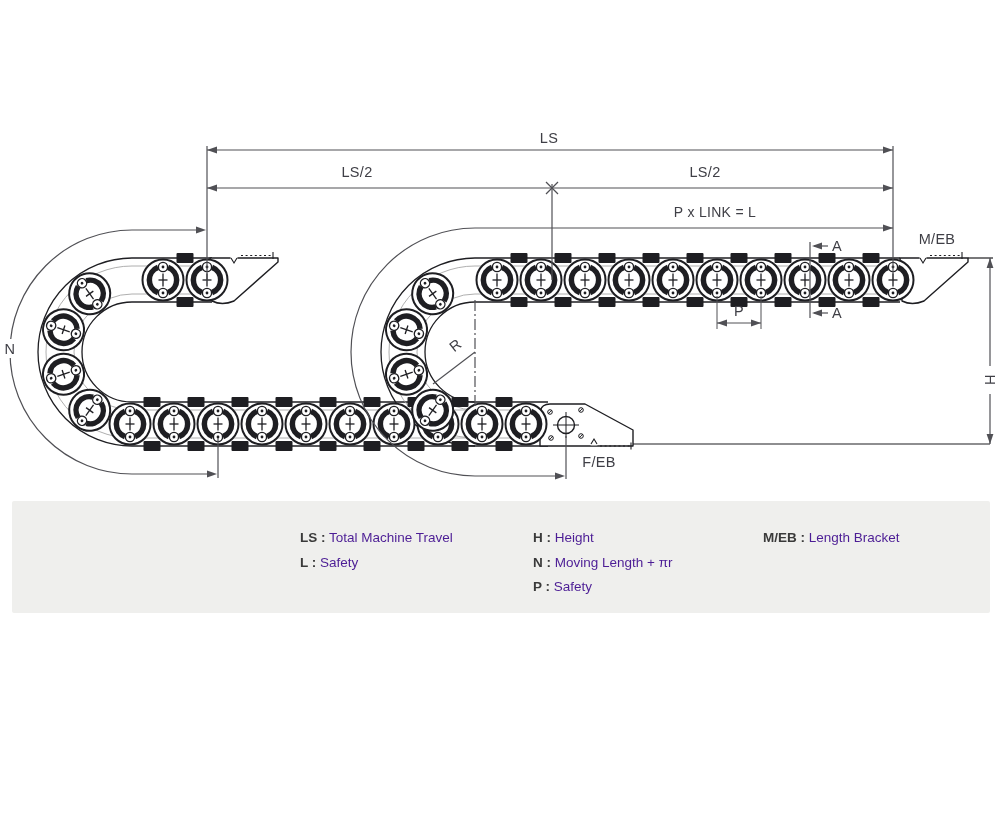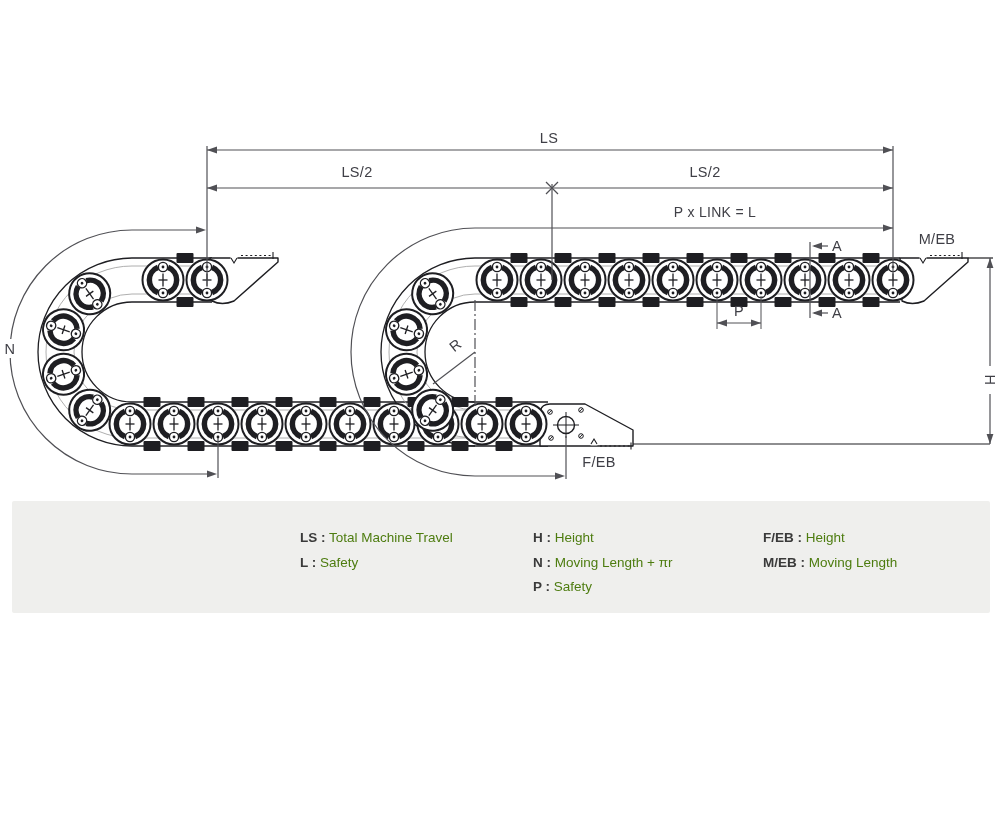--- a/index.html
+++ b/index.html
@@ -6,21 +6,21 @@
   #stage{position:relative;width:1000px;height:827px;background:#ffffff;overflow:hidden;
          font-family:"Liberation Sans",sans-serif;}
   #diagram-svg{position:absolute;left:0;top:0;}
   svg text{font-family:"Liberation Sans",sans-serif;fill:#3f3f46;font-size:14.5px;letter-spacing:.3px;}
   svg text.small{font-size:14px;}
   
   #legend-panel{position:absolute;left:12px;top:501px;width:978px;height:112px;
                 background:#efefed;border-radius:2px;color:#474747;}
   .legend-col{position:absolute;top:25px;font-size:13.5px;line-height:24.5px;white-space:nowrap;}
   .legend-col .term{font-weight:bold;color:#3a3a3a;}
-  .legend-col .def{color:#4d7c0f;}
+  .legend-col .def{color:#4c1d95;}
   #legend-col-1{left:288px;}
   #legend-col-2{left:521px;}
   #legend-col-3{left:751px;}
 </style>
 </head>
 <body>
 
 <div id="stage">
 
   <svg id="diagram-svg" width="1000" height="827" viewBox="0 0 1000 827">
@@ -536,17 +536,16 @@
       <div><span class="term">L</span><span class="term"> </span><span class="term">:</span><span class="def"> </span><span class="def">Safety</span></div>
     </div>
 
     <div class="legend-col" id="legend-col-2">
       <div><span class="term">H</span><span class="term"> </span><span class="term">:</span><span class="def"> </span><span class="def">Height</span></div>
       <div><span class="term">N</span><span class="term"> </span><span class="term">:</span><span class="def"> </span><span class="def">Moving Length + πr</span></div>
       <div><span class="term">P</span><span class="term"> </span><span class="term">:</span><span class="def"> </span><span class="def">Safety</span></div>
     </div>
 
     <div class="legend-col" id="legend-col-3">
-      <div><span class="term">F/EB</span><span class="term"> </span><span class="term">:</span><span class="def"> </span><span class="def">Height</span></div>
-      <div><span class="term">M/EB</span><span class="term"> </span><span class="term">:</span><span class="def"> </span><span class="def">Moving Length</span></div>
+      <div><span class="term">M/EB</span><span class="term"> </span><span class="term">:</span><span class="def"> </span><span class="def">Length Bracket</span></div>
     </div>
   </div>
 </div>
 
 </body></html>

